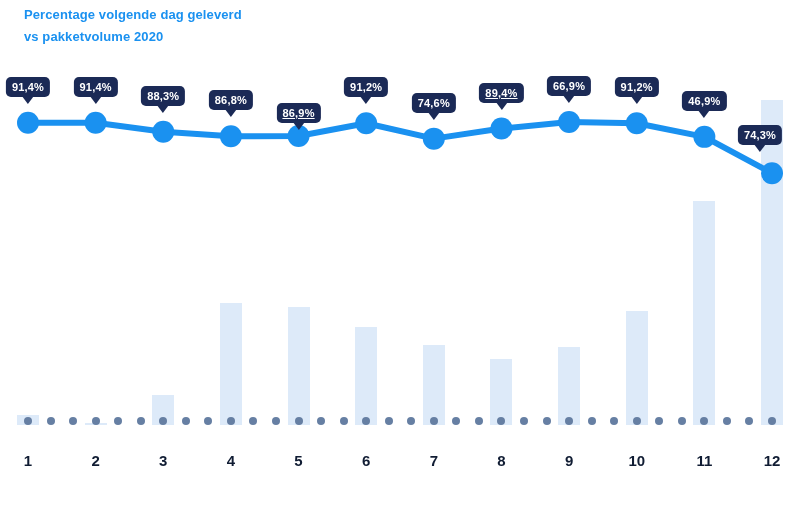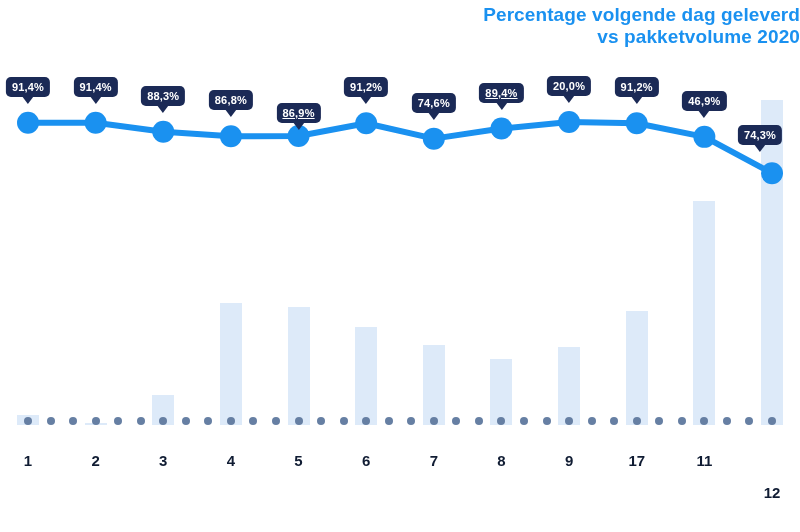--- a/index.html
+++ b/index.html
@@ -9,27 +9,28 @@
     font-family:"Liberation Sans", sans-serif;
     overflow:hidden;
     position:relative;
   }
   #chart-root{position:absolute;inset:0;}
 
   
   .chart-title{
     position:absolute;
     left:0;right:0;top:4px;
-    text-align:right;
+    text-align:left;
     color:#1A91F0;
-    font-size:19px;
+    font-size:13px;
     font-weight:bold;
     line-height:22px;
     letter-spacing:.1px;
     white-space:pre-line;
+    padding-left:24px;
   }
 
   
   .plot{
     position:absolute;
     left:0;top:0;width:800px;height:440px;
   }
 
   
   .bar{
@@ -183,36 +184,36 @@
       </svg>
     <div id="badges-layer">
         <div class="badge" style="left: 28px; top: 76.656px;">91,4%</div>
         <div class="badge" style="left: 95.6364px; top: 76.656px;">91,4%</div>
         <div class="badge" style="left: 163.273px; top: 85.832px;">88,3%</div>
         <div class="badge" style="left: 230.909px; top: 90.272px;">86,8%</div>
         <div class="badge" style="left: 298.545px; top: 103px; text-decoration: underline;">86,9%</div>
         <div class="badge" style="left: 366.182px; top: 77.248px;">91,2%</div>
         <div class="badge" style="left: 433.818px; top: 92.64px;">74,6%</div>
         <div class="badge" style="left: 501.455px; top: 82.576px; text-decoration: underline;">89,4%</div>
-        <div class="badge" style="left: 569.091px; top: 76.064px;">20,0%</div>
+        <div class="badge" style="left: 569.091px; top: 76.064px;">66,9%</div>
         <div class="badge" style="left: 636.727px; top: 77.248px;">91,2%</div>
         <div class="badge" style="left: 704.364px; top: 90.864px;">46,9%</div>
         <div class="badge" style="left: 760px; top: 125.272px;">74,3%</div>
       </div>
   </div>
 
   <div class="xaxis" id="xaxis">
       <div class="xtick" style="left: 28px;">1</div>
       <div class="xtick" style="left: 95.6364px;">2</div>
       <div class="xtick" style="left: 163.273px;">3</div>
       <div class="xtick" style="left: 230.909px;">4</div>
       <div class="xtick" style="left: 298.545px;">5</div>
       <div class="xtick" style="left: 366.182px;">6</div>
       <div class="xtick" style="left: 433.818px;">7</div>
       <div class="xtick" style="left: 501.455px;">8</div>
       <div class="xtick" style="left: 569.091px;">9</div>
-      <div class="xtick" style="left: 636.727px;">17</div>
+      <div class="xtick" style="left: 636.727px;">10</div>
       <div class="xtick" style="left: 704.364px;">11</div>
-      <div class="xtick" style="left: 772px; margin-top: 32px;">12</div>
+      <div class="xtick" style="left: 772px;">12</div>
     </div>
 
 
 </div>
 
 </body></html>

